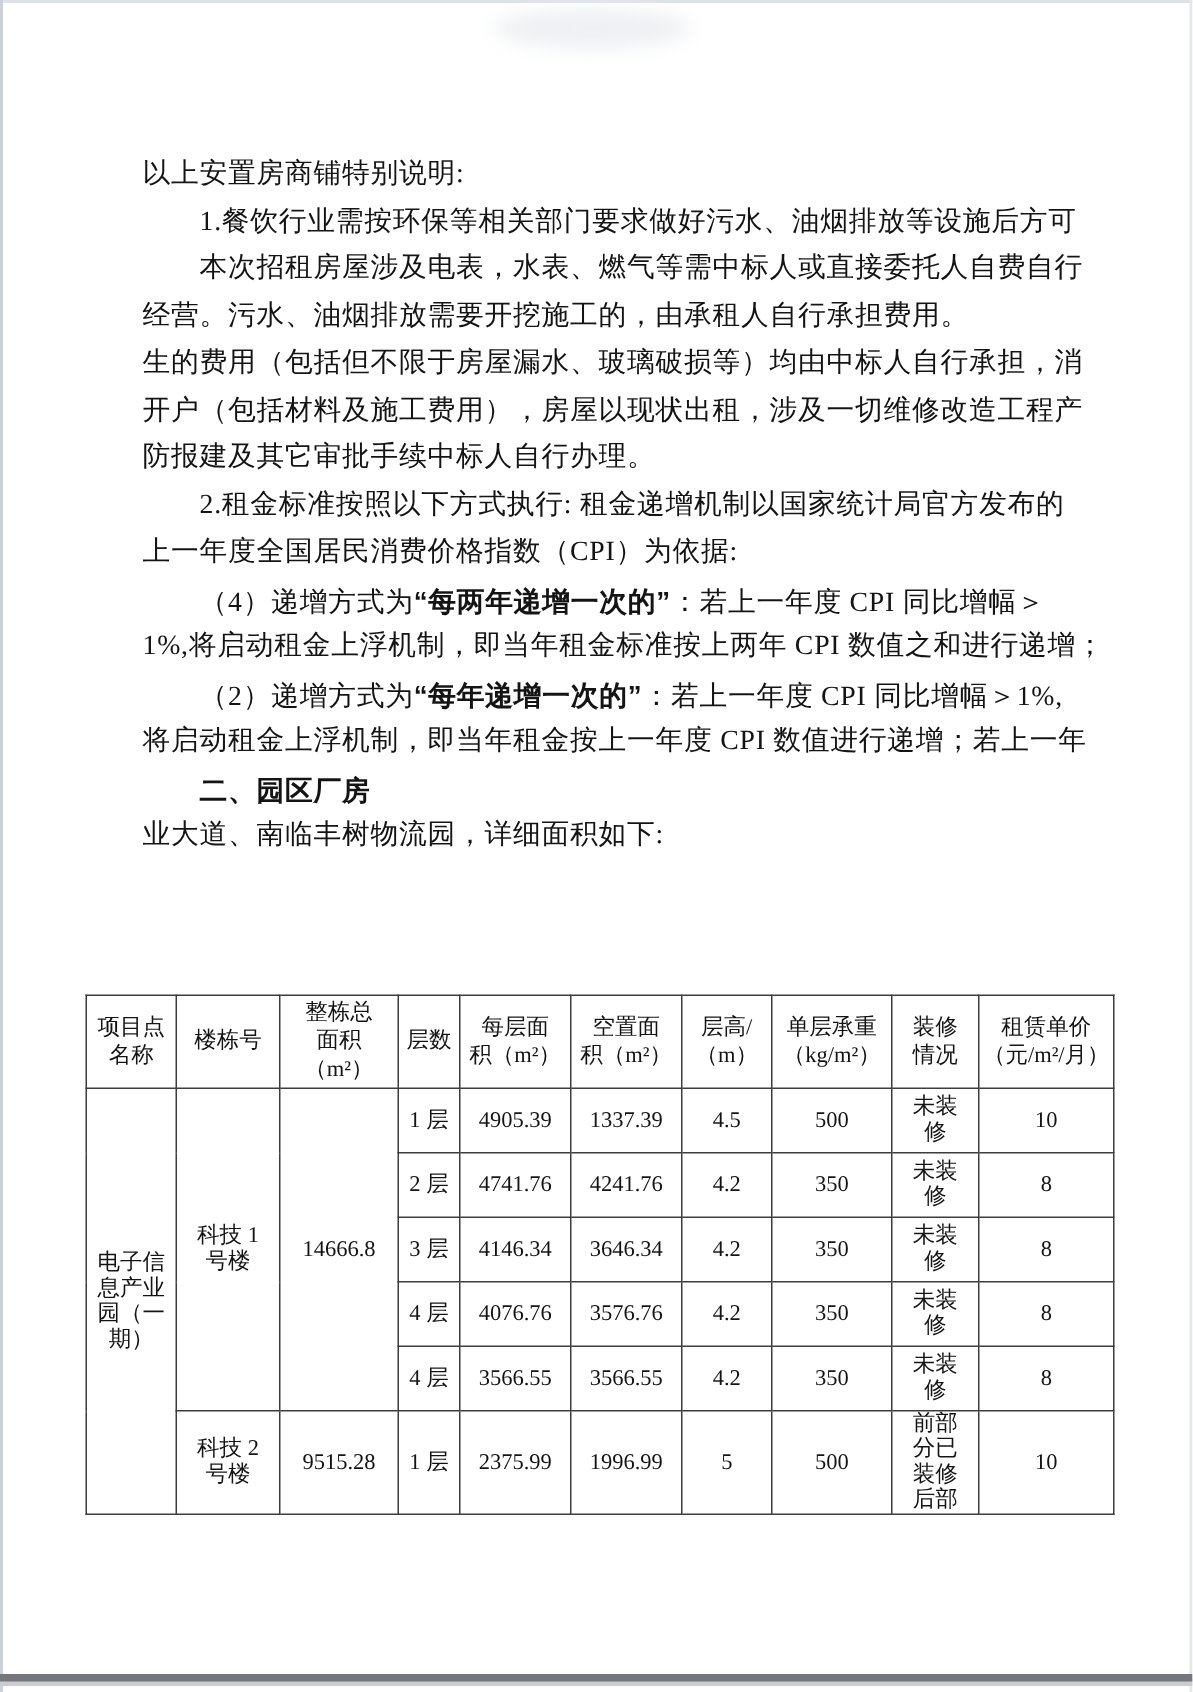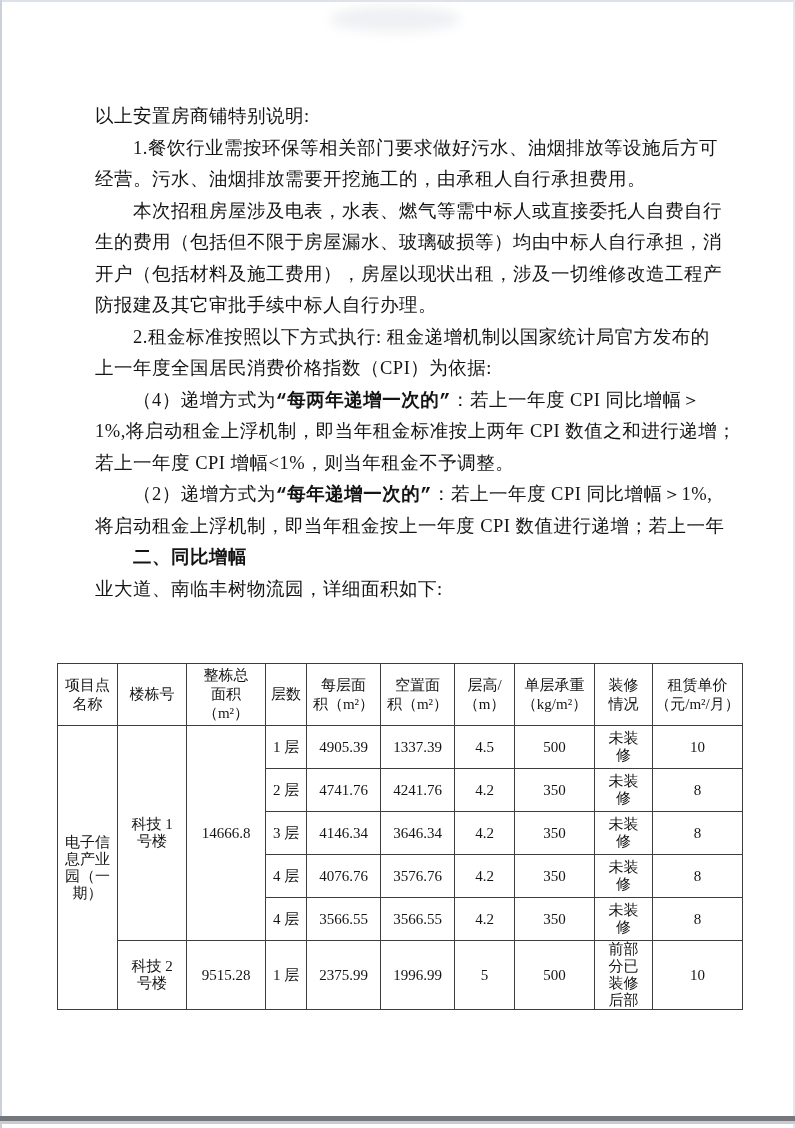--- a/index.html
+++ b/index.html
@@ -14,21 +14,21 @@
   .edge-left{position:absolute;left:0;top:0;width:2px;height:1128px;background:#ccd1d9;}
   .edge-right{position:absolute;right:0;top:0;width:2px;height:1128px;background:#e4e7ec;}
   .edge-bottom{position:absolute;left:0;top:1116px;width:795px;height:5px;background:#74787d;box-shadow:0 3px 0 #c9ccd0;}
   .smudge{position:absolute;left:330px;top:6px;width:130px;height:26px;background:#eef0f3;border-radius:50%;filter:blur(6px);}
 
   
   .text-block{position:absolute;left:95px;top:101px;width:648px;}
   .line{margin:0;height:31.5px;line-height:31.5px;font-size:18.5px;white-space:nowrap;letter-spacing:0.5px;}
   .line.ind{padding-left:38px;}
   .seg{white-space:pre;font-family:Liberation Serif, serif;}
-  .seg.b{font-weight:bold;font-family:Liberation Mono, monospace;}
+  .seg.b{font-weight:bold;font-family:Liberation Sans, sans-serif;}
 
   
   table.doc-table{
     position:absolute;left:57px;top:663px;width:685px;
     border-collapse:collapse;table-layout:fixed;
   }
   .doc-table th,.doc-table td{
     border:1px solid #3d3d3d;
     text-align:center;vertical-align:middle;
     font-weight:normal;padding:0;
@@ -45,33 +45,32 @@
 <body>
 
 <div class="edge-top"></div>
 <div class="edge-left"></div>
 <div class="edge-right"></div>
 <div class="smudge"></div>
 
 <div class="text-block">
   <p class="line"><span class="seg">以上安置房商铺特别说明:</span></p>
   <p class="line ind"><span class="seg">1.餐饮行业需按环保等相关部门要求做好污水、油烟排放等设施后方可</span></p>
+  <p class="line ind"><span class="seg">本次招租房屋涉及电表，水表、燃气等需中标人或直接委托人自费自行</span></p>
   <p class="line"><span class="seg">经营。污水、油烟排放需要开挖施工的，由承租人自行承担费用。</span></p>
-  <p class="line ind"><span class="seg">本次招租房屋涉及电表，水表、燃气等需中标人或直接委托人自费自行</span></p>
   <p class="line"><span class="seg">生的费用（包括但不限于房屋漏水、玻璃破损等）均由中标人自行承担，消</span></p>
   <p class="line"><span class="seg">开户（包括材料及施工费用），房屋以现状出租，涉及一切维修改造工程产</span></p>
   <p class="line"><span class="seg">防报建及其它审批手续中标人自行办理。</span></p>
   <p class="line ind"><span class="seg">2.租金标准按照以下方式执行: 租金递增机制以国家统计局官方发布的</span></p>
   <p class="line"><span class="seg">上一年度全国居民消费价格指数（CPI）为依据:</span></p>
   <p class="line ind"><span class="seg">（4）递增方式为</span><span class="seg b">“每两年递增一次的”</span><span class="seg">：若上一年度 CPI 同比增幅＞</span></p>
   <p class="line"><span class="seg">1%,将启动租金上浮机制，即当年租金标准按上两年 CPI 数值之和进行递增；</span></p>
-  <p class="line"><span class="seg">若上一年度 CPI 增幅&lt;1%，则当年租金不予调整。</span></p>
   <p class="line ind"><span class="seg">（2）递增方式为</span><span class="seg b">“每年递增一次的”</span><span class="seg">：若上一年度 CPI 同比增幅＞1%,</span></p>
   <p class="line"><span class="seg">将启动租金上浮机制，即当年租金按上一年度 CPI 数值进行递增；若上一年</span></p>
-  <p class="line ind"><span class="seg b">二、同比增幅</span></p>
+  <p class="line ind"><span class="seg b">二、园区厂房</span></p>
   <p class="line"><span class="seg">业大道、南临丰树物流园，详细面积如下:</span></p>
 </div>
 
 <table class="doc-table">
   <colgroup>
     <col style="width:60px">
       <col style="width:69px">
       <col style="width:79px">
       <col style="width:41px">
       <col style="width:74px">

